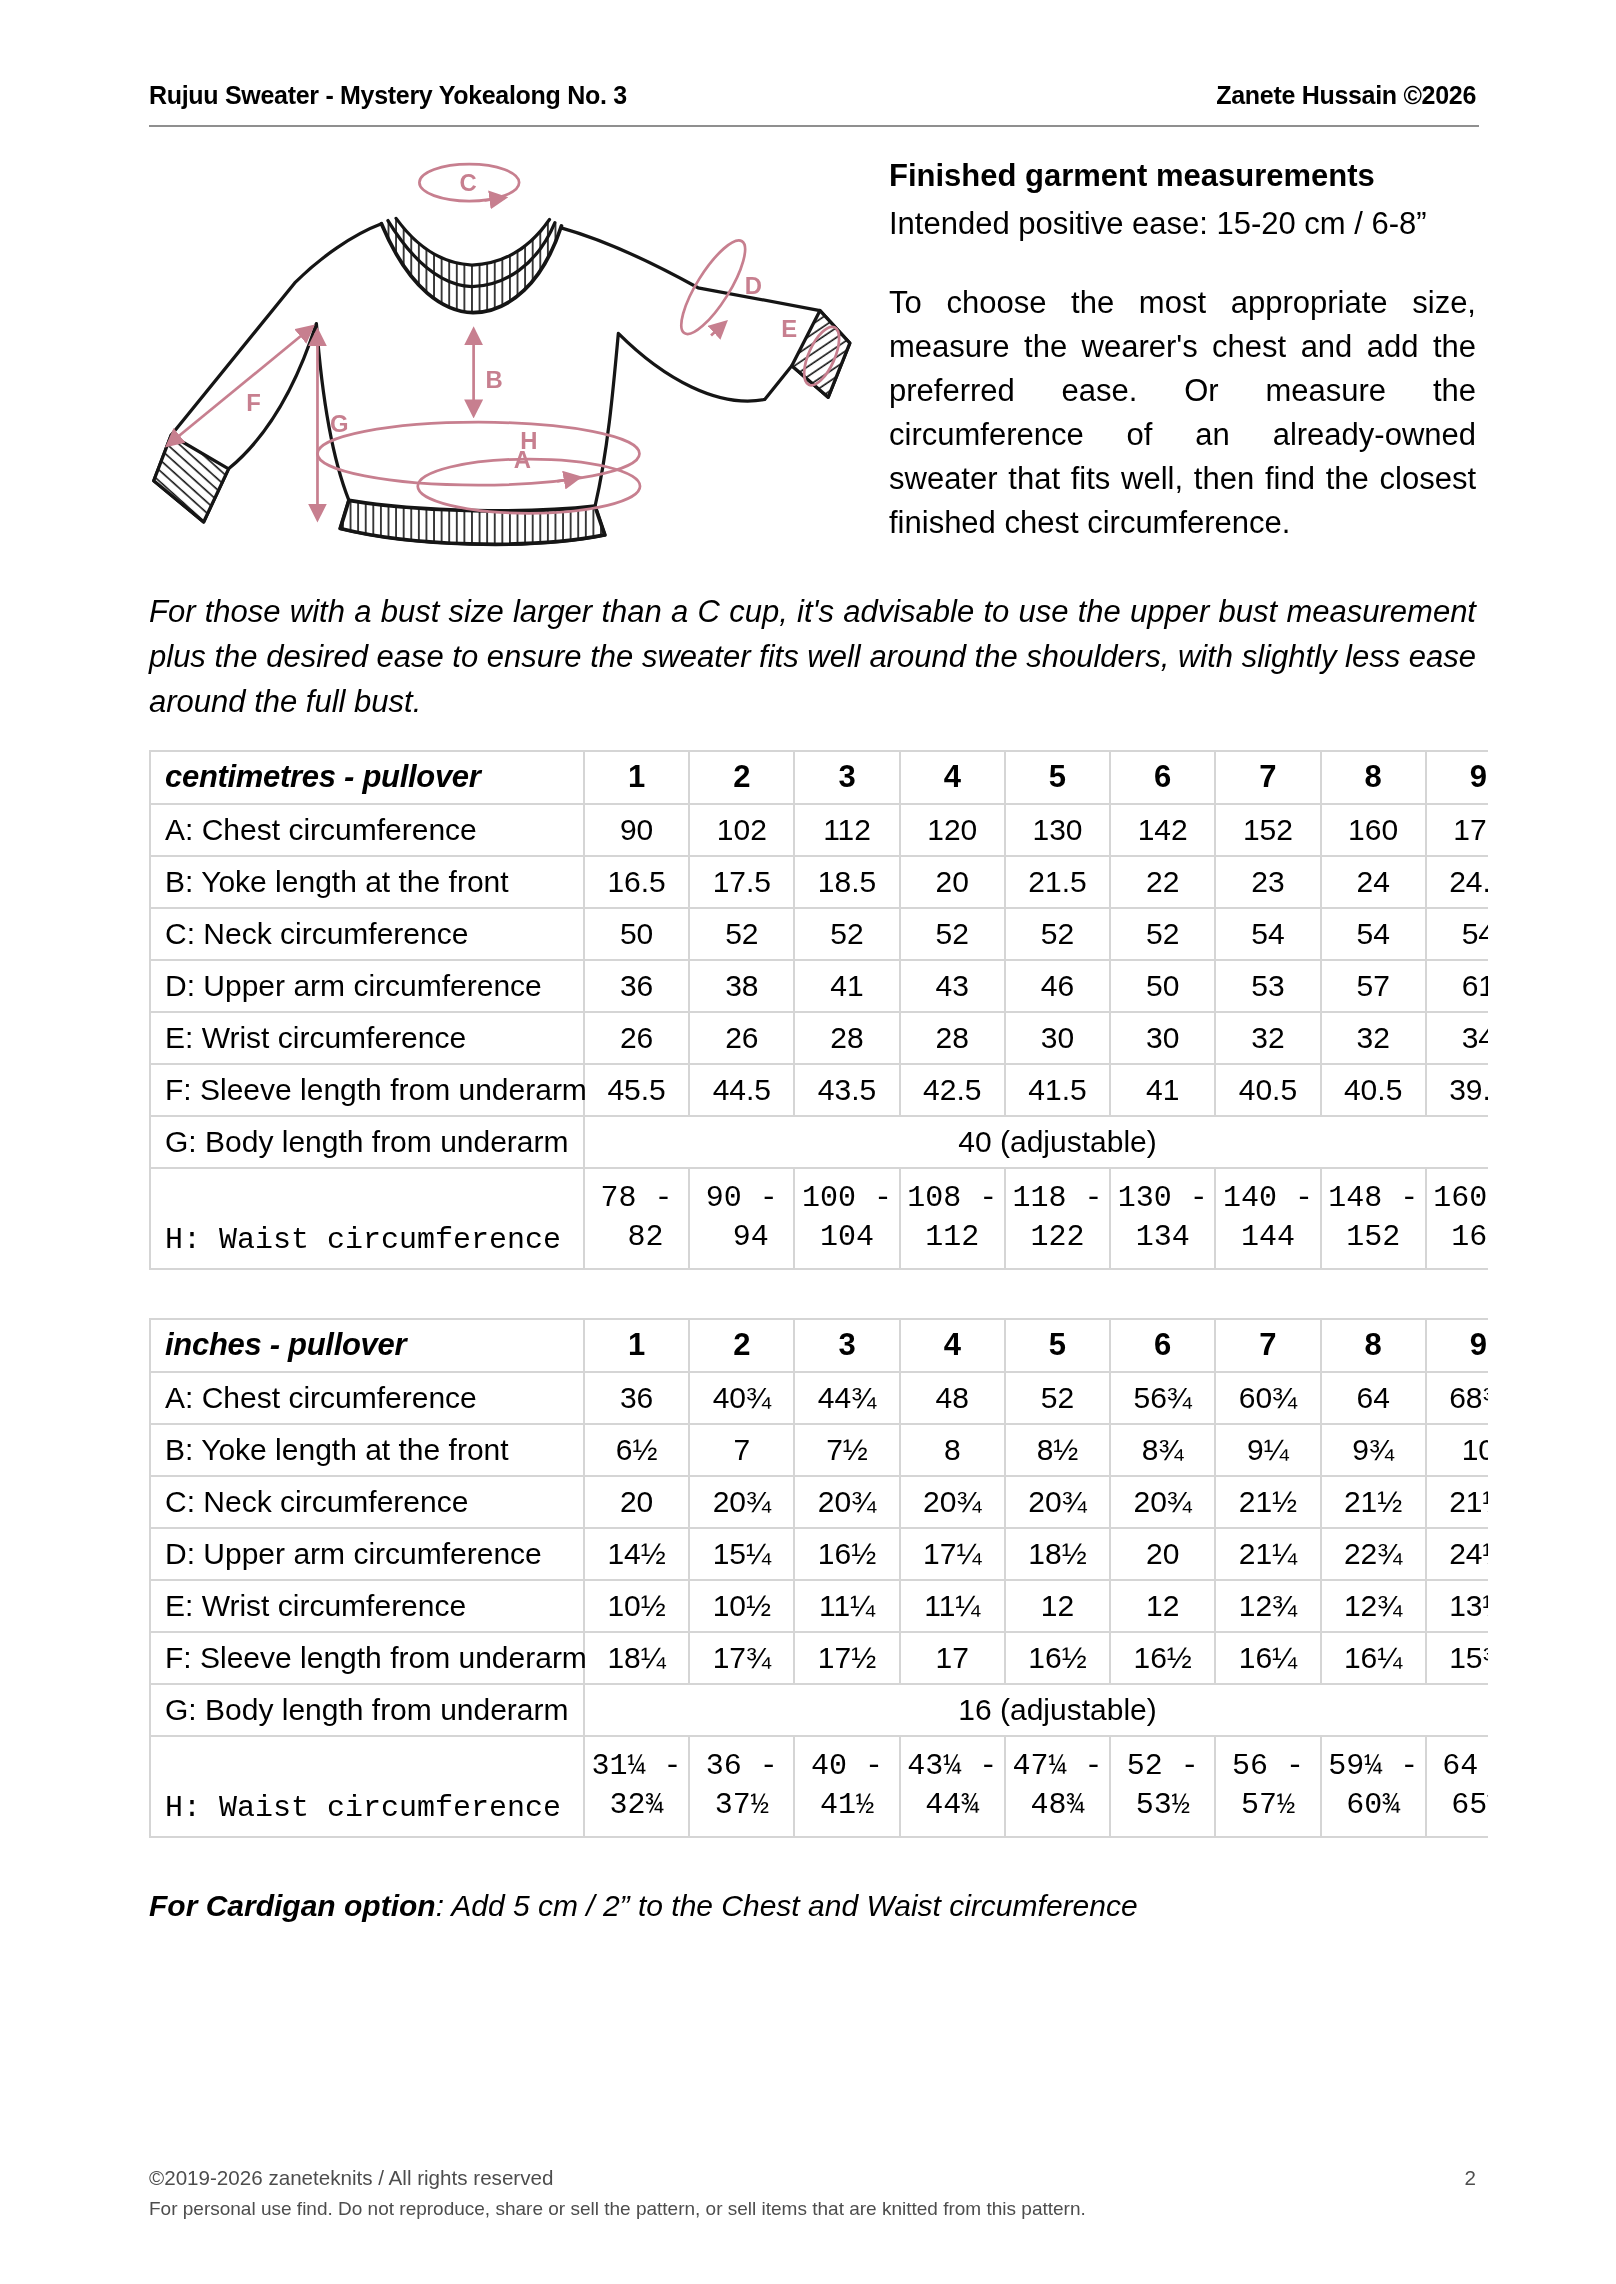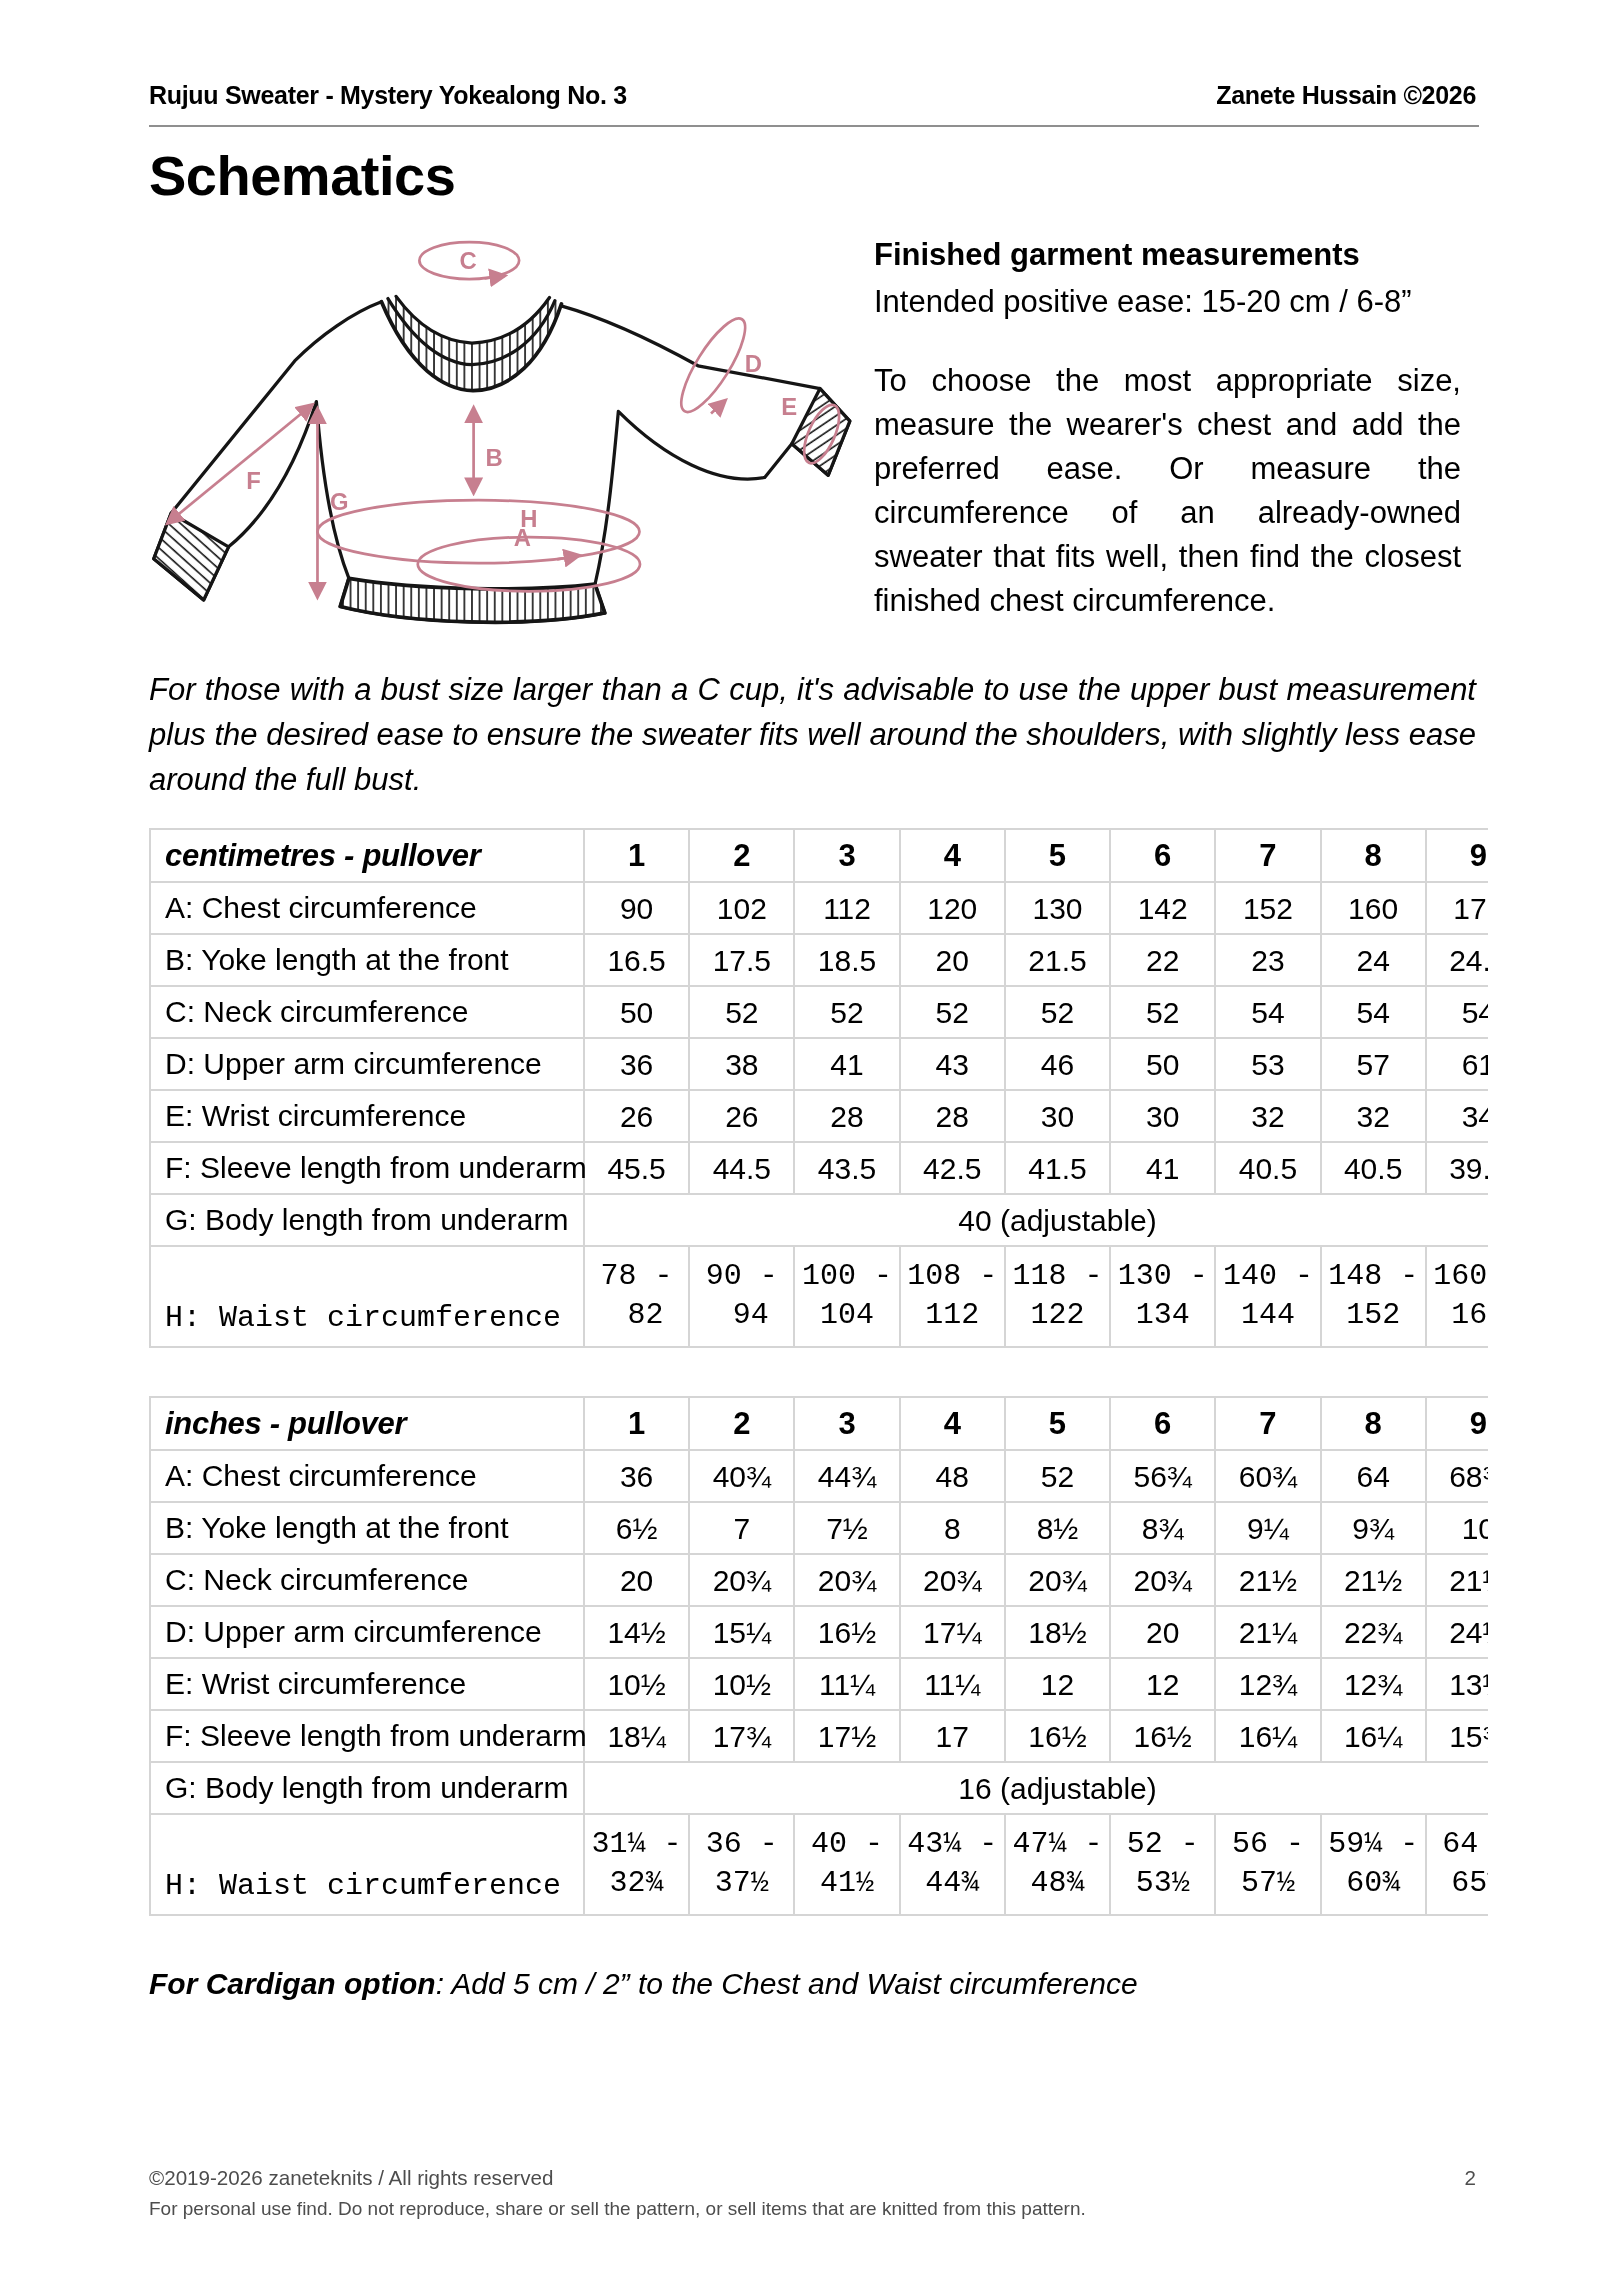--- a/index.html
+++ b/index.html
@@ -19,21 +19,21 @@
   .doc-header { display:flex; justify-content:space-between; align-items:flex-end; width:1327px; }
   .doc-header .hl { font-size:25px; font-weight:700; letter-spacing:-0.3px; }
   .doc-header .hr { font-size:25px; font-weight:700; letter-spacing:-0.3px; }
   .rule { border:none; border-top:2.7px solid #8f8f8f; width:1330px; margin:15px 0 0 0; }
 
   h1.page-title { font-size:56px; line-height:1.05; font-weight:700; letter-spacing:-0.5px; margin:19.5px 0 0 0; }
 
   
   .top { display:flex; margin-top:22px; }
   .diagram { width:711px; height:412px; flex:none; }
-  .sidecol { width:587px; margin-left:14px; font-size:31px; line-height:1.42; }
+  .sidecol { width:587px; margin-left:29px; font-size:31px; line-height:1.42; }
   .sidecol h2 { font-size:31px; font-weight:700; margin:5.4px 0 0 0; }
   .ease { margin:3.3px 0 0 0; white-space:nowrap; }
   .choose { margin:35px 0 0 0; text-align:justify; }
 
   .lead { font-size:31px; line-height:1.45; text-align:justify; margin:29px 0 0 0; }
 
   
   table.sizes { border-collapse:collapse; table-layout:fixed; width:1383px; margin-top:25px; }
   table.sizes.second { margin-top:48px; }
   table.sizes th, table.sizes td { border:2.7px solid #d5d5d5; background:#fff; font-weight:400; box-sizing:border-box; }
@@ -58,21 +58,20 @@
 <body>
 
 <div class="page">
 
   <div class="doc-header">
     <span class="hl">Rujuu Sweater - Mystery Yokealong No. 3</span>
     <span class="hr">Zanete Hussain ©2026</span>
   </div>
   <hr class="rule">
 
-  <h1 class="page-title">Schematics</h1>
 
   <div class="top">
 
     <svg class="diagram" viewBox="0 0 1310 760">
       <defs>
         <pattern id="ribV" patternUnits="userSpaceOnUse" width="14" height="14">
           <rect width="14" height="14" fill="#fff"></rect>
           <path d="M7,-2 V16" stroke="#151515" stroke-width="3"></path>
         </pattern>
         <pattern id="ribL" patternUnits="userSpaceOnUse" width="15" height="15" patternTransform="rotate(-48)">

